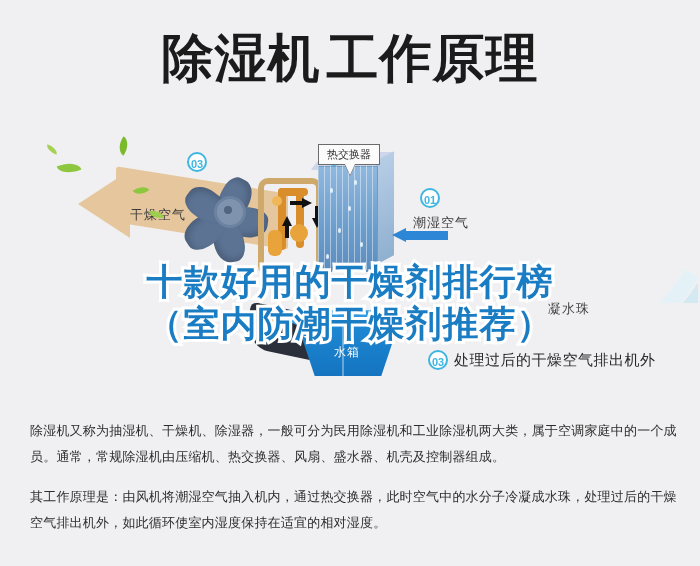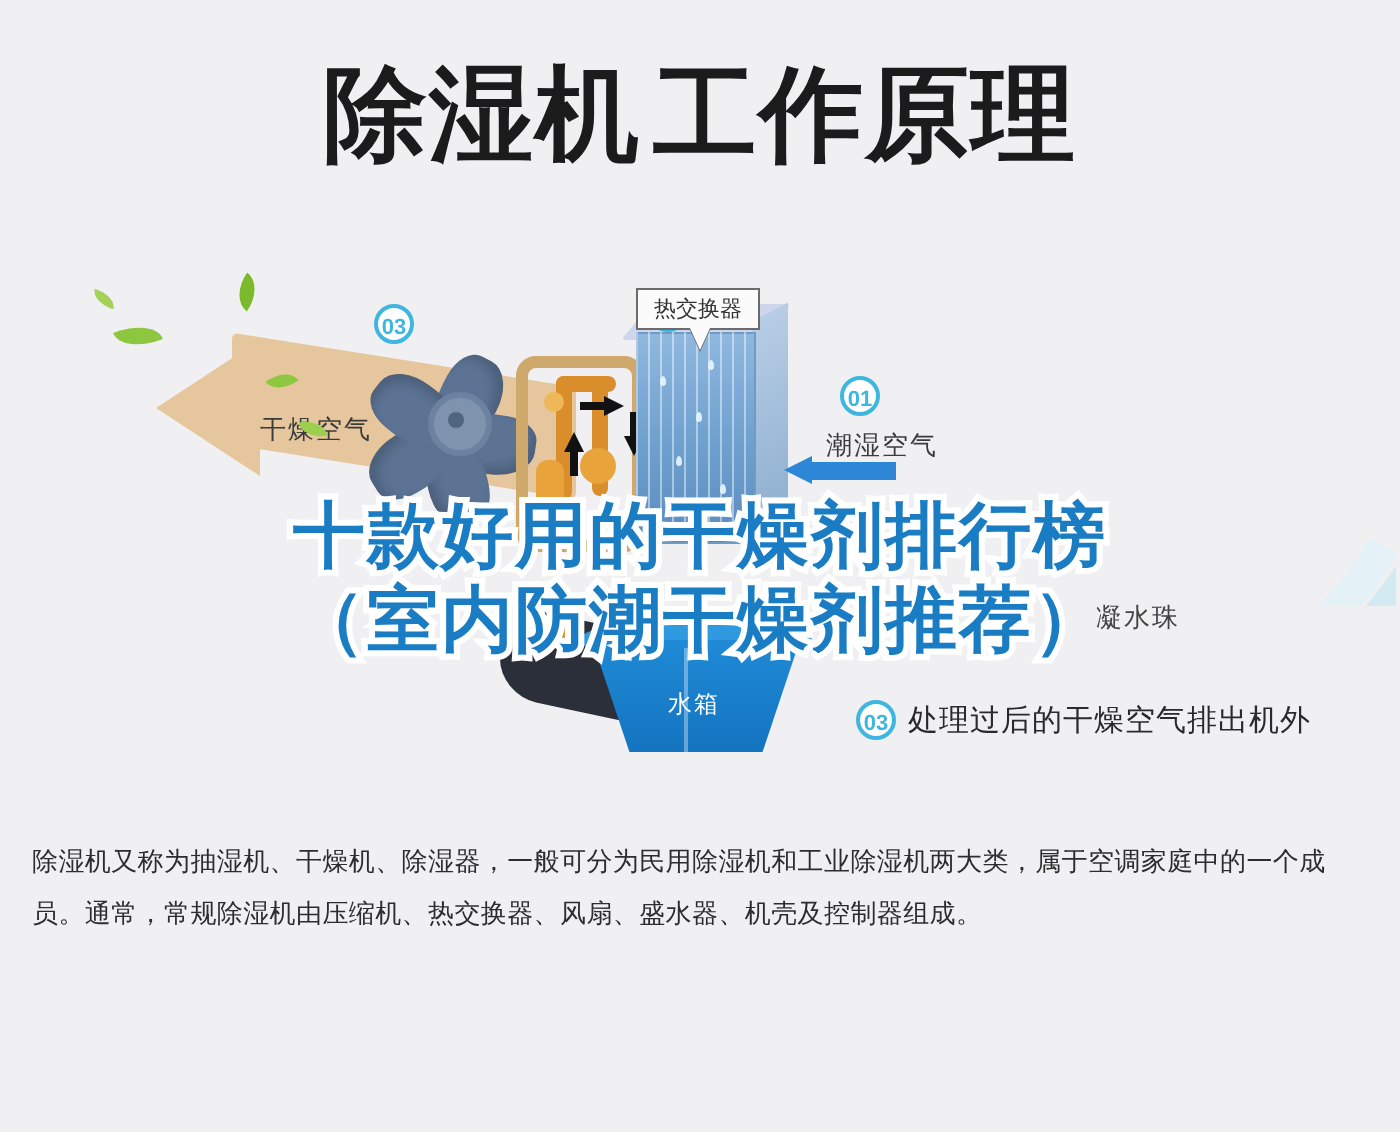--- a/index.html
+++ b/index.html
@@ -218,36 +218,36 @@
   .dlabel.moist{left:392px;top:104px;margin-left:21px;}
   .dlabel.cond{left:548px;top:190px;color:#444;}
 
   
   .cap03{position:absolute;left:396px;top:240px;display:flex;align-items:center;gap:6px;}
   .cap03 .badge{position:static;}
   .cap03 .txt{font-size:15px;color:#2a2a2a;letter-spacing:.5px;white-space:nowrap;}
 
   
   .overlay{
-    position:absolute;left:0;top:246px;width:700px;
+    position:absolute;left:0;top:260px;width:700px;
     text-align:center;pointer-events:none;
   }
   .overlay div{
     font-size:36px;line-height:44px;font-weight:bold;
     color:#1a7dc4;
     letter-spacing:1px;
     -webkit-text-stroke:6px #ffffff;
     paint-order:stroke fill;
     white-space:nowrap;
   }
   .overlay .l2{margin-top:-2px;}
 
   
   .body-text{
-    position:absolute;left:16px;top:418px;width:648px;
+    position:absolute;left:30px;top:418px;width:648px;
     font-size:13px;line-height:26px;color:#2d2d2d;
     letter-spacing:.2px;
   }
   .body-text p{margin:0 0 14px 0;}
   .body-text p:last-child{margin-bottom:0;}
 </style>
 </head>
 <body>
 
 <div class="page">
@@ -340,15 +340,16 @@
     </div>
   </div>
 
   <div class="overlay">
     <div class="l1">十款好用的干燥剂排行榜</div>
     <div class="l2">（室内防潮干燥剂推荐）</div>
   </div>
 
   <div class="body-text">
     <p>除湿机又称为抽湿机、干燥机、除湿器，一般可分为民用除湿机和工业除湿机两大类，属于空调家庭中的一个成员。通常，常规除湿机由压缩机、热交换器、风扇、盛水器、机壳及控制器组成。</p>
+    <p>其工作原理是：由风机将潮湿空气抽入机内，通过热交换器，此时空气中的水分子冷凝成水珠，处理过后的干燥空气排出机外，如此循环使室内湿度保持在适宜的相对湿度。</p>
   </div>
 
 </div>
 
 </body></html>

